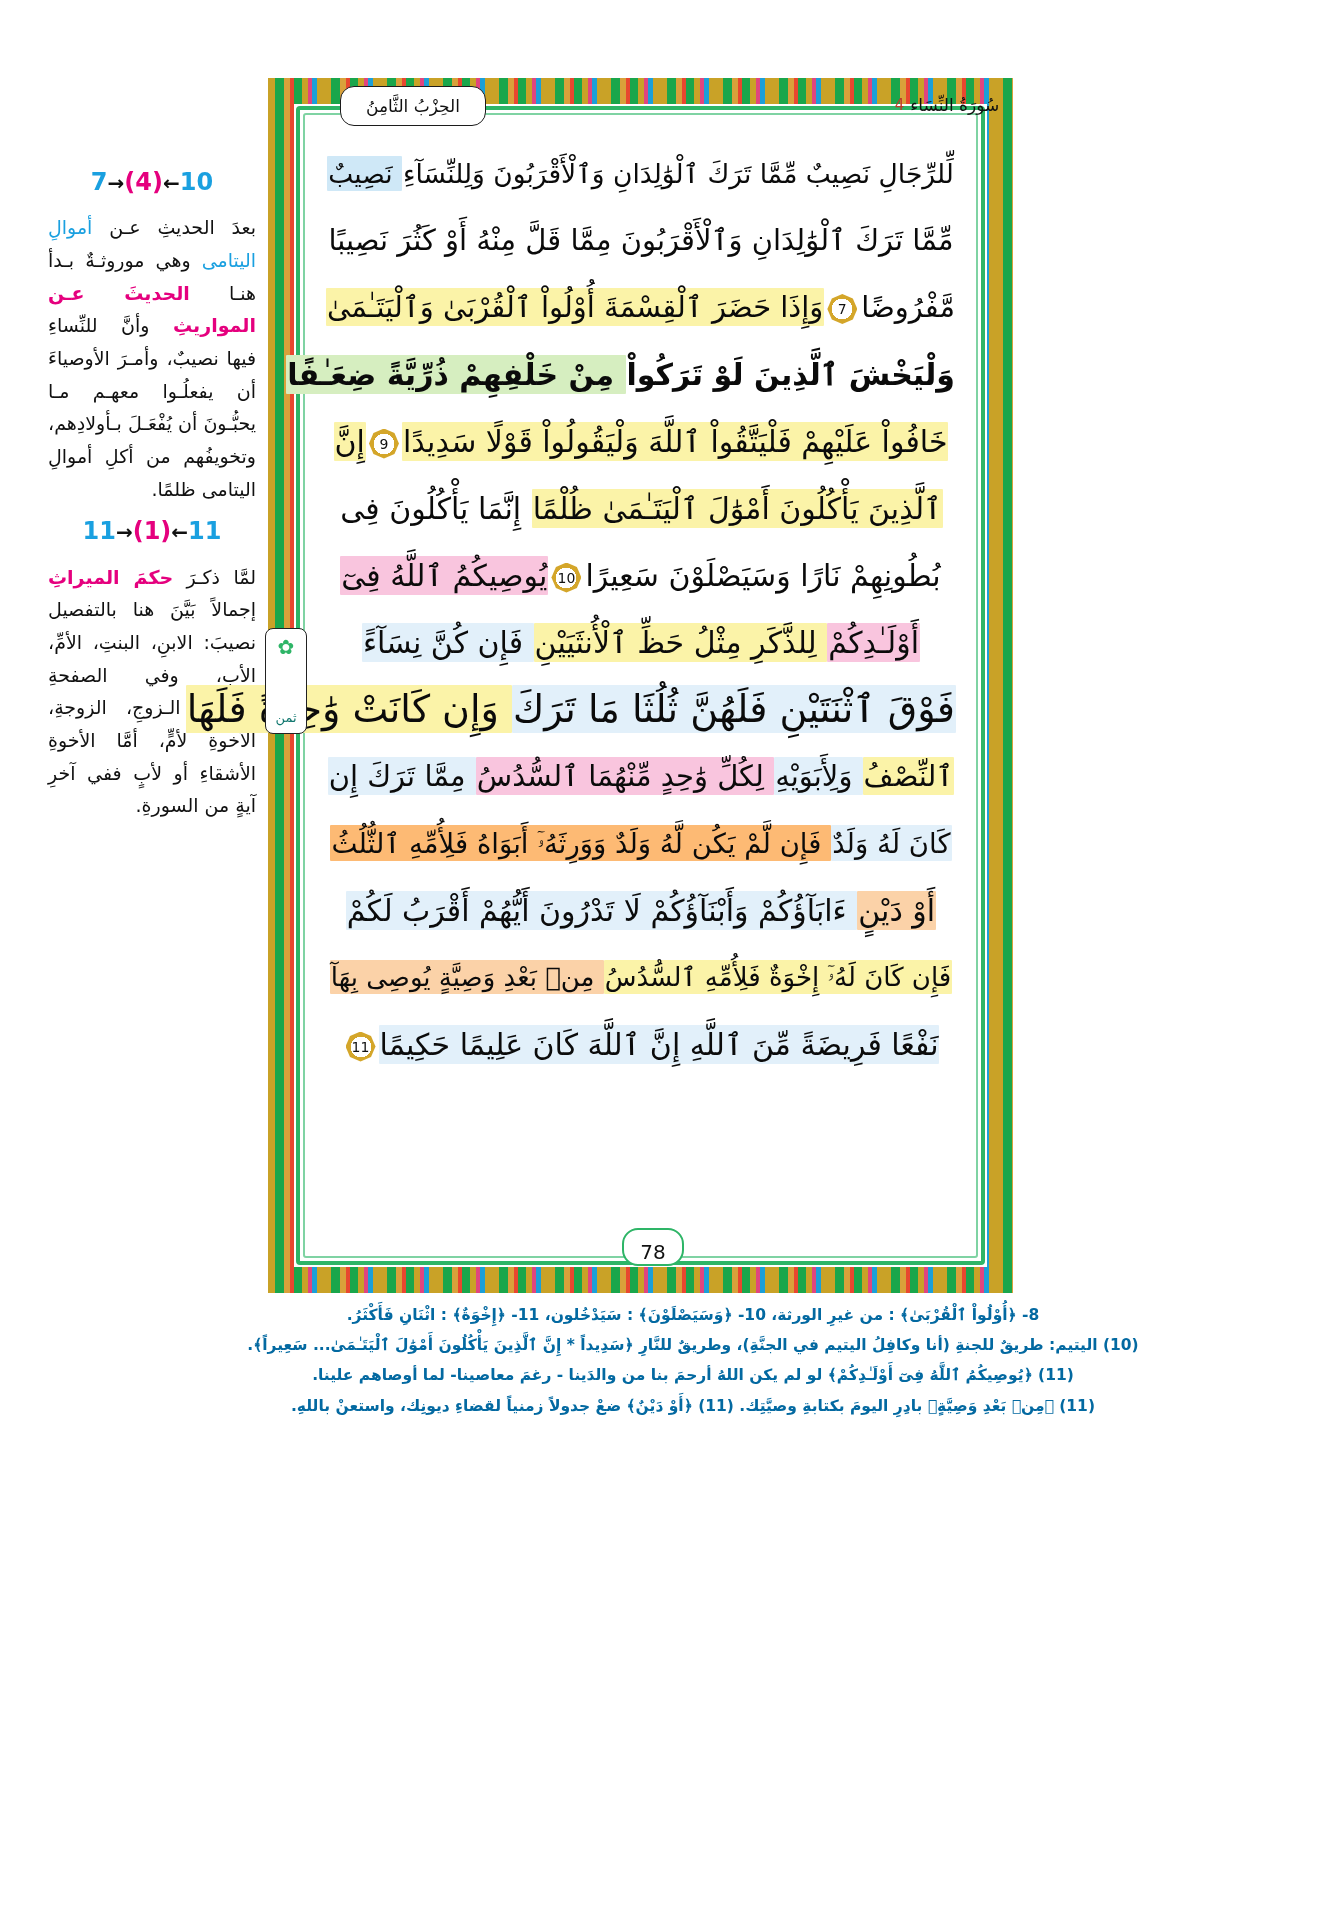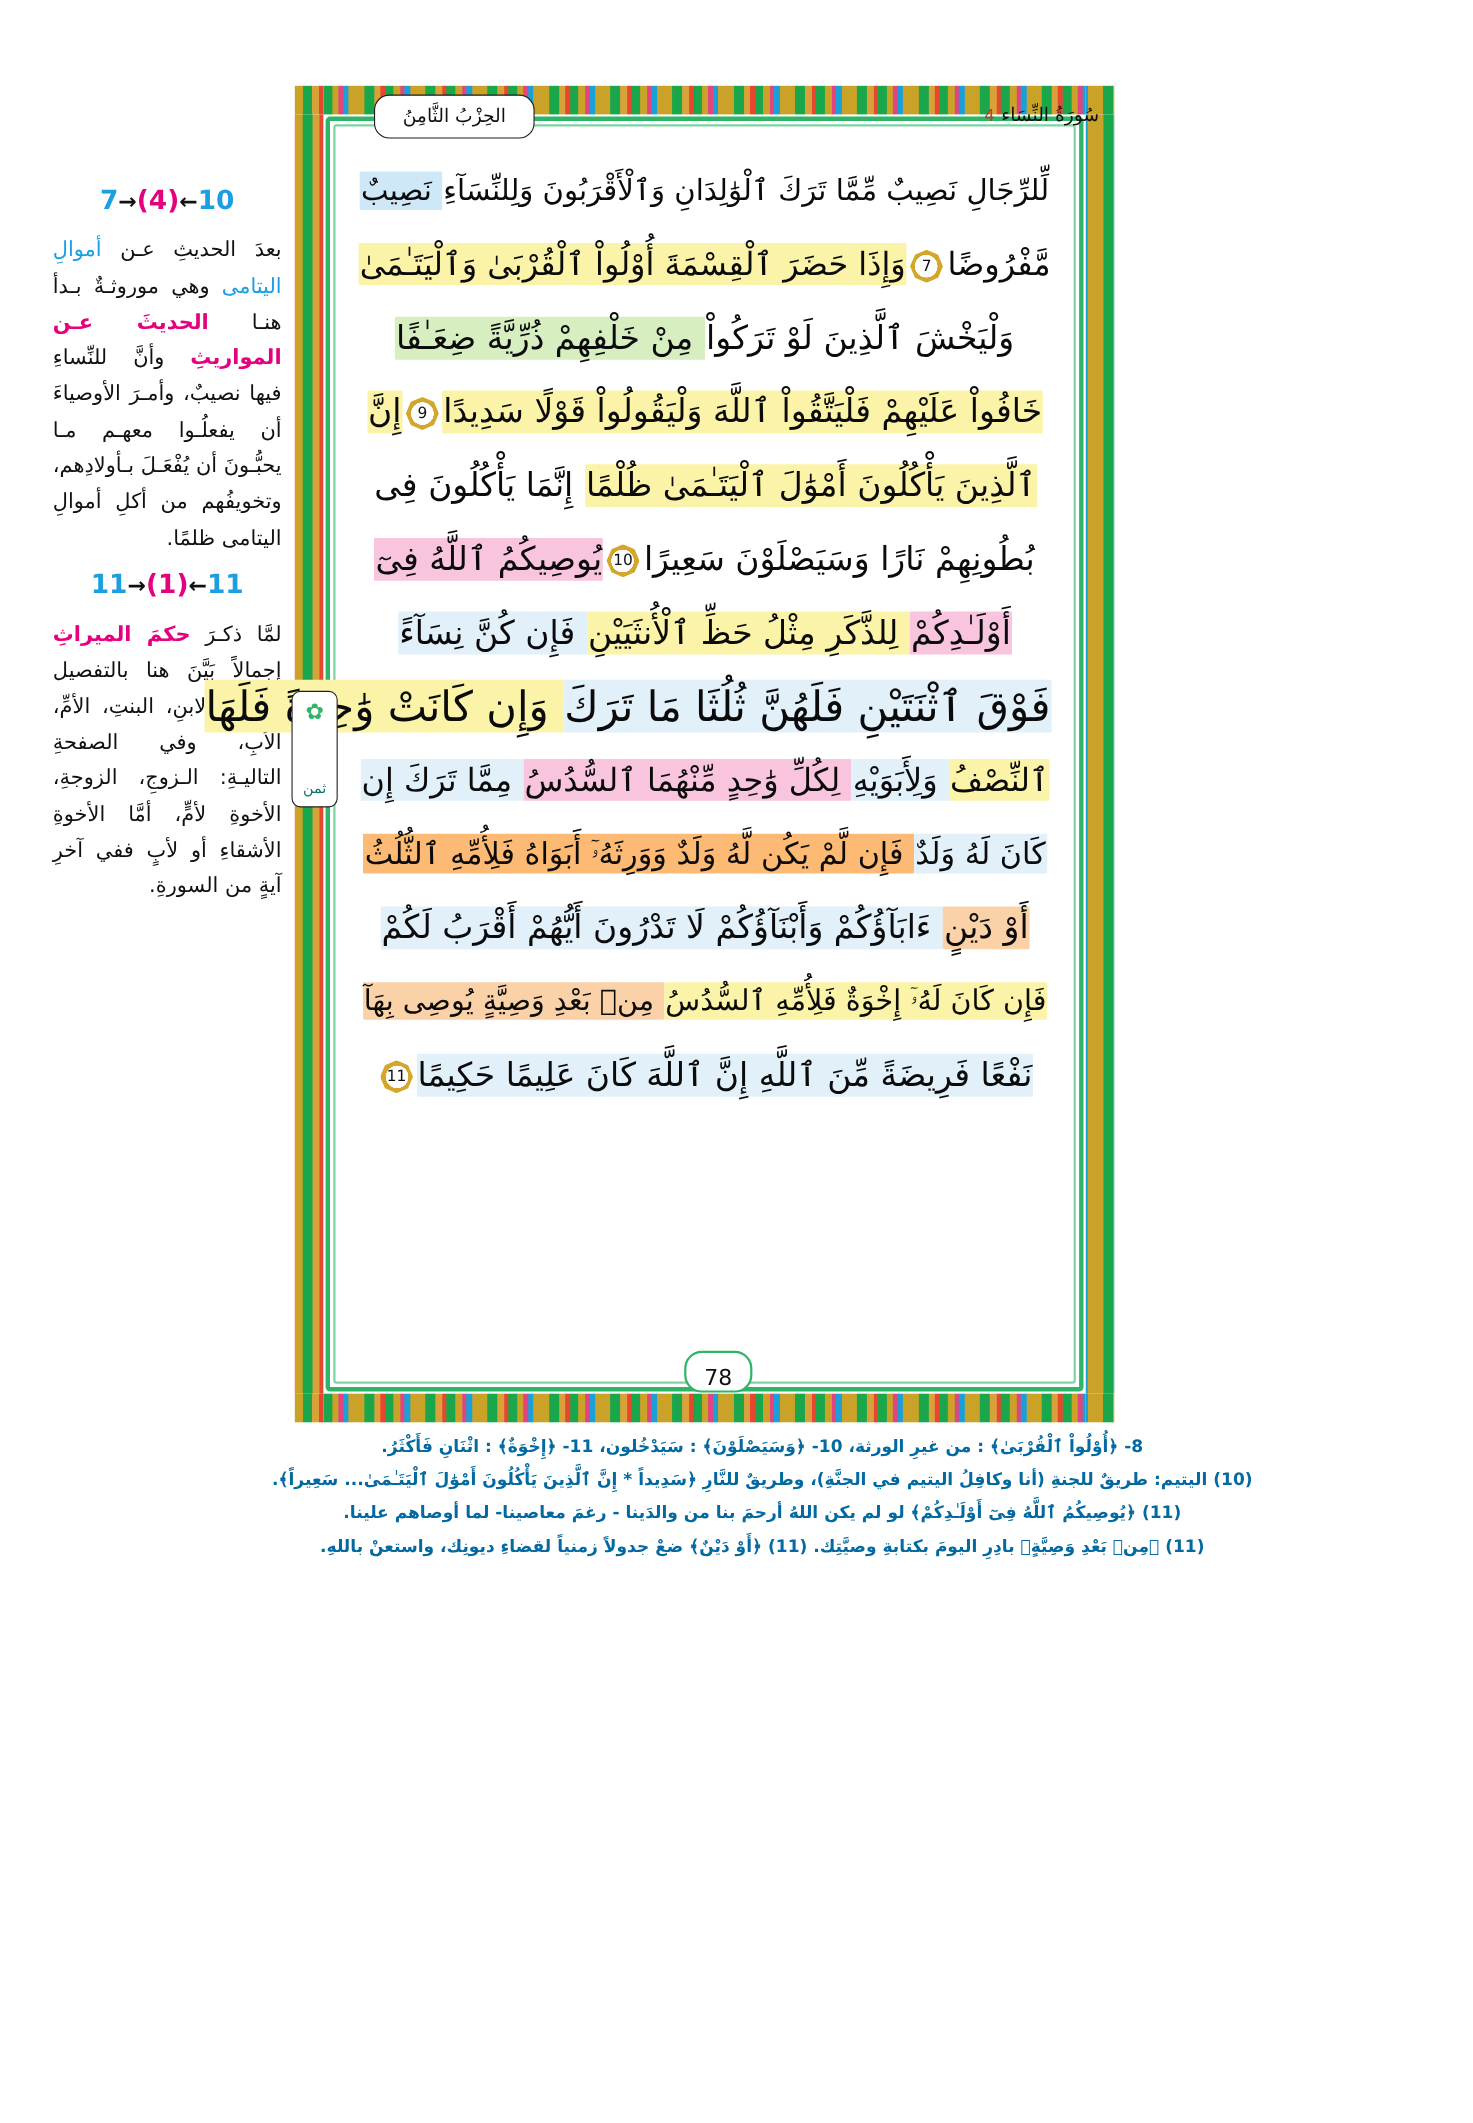--- a/index.html
+++ b/index.html
@@ -214,22 +214,23 @@
     <span class="surah-num">4</span>
   </div>
 
   <div id="thumn-marker">
     <span class="thumn-floral">✿</span>
     <span class="thumn-word">ثمن</span>
   </div>
 
   <div id="quran-body">
       <div class="ayah-line" style="font-size: 26.5px;"><span class="seg hl-none">لِّلرِّجَالِ نَصِيبٌ مِّمَّا تَرَكَ ٱلْوَٰلِدَانِ وَٱلْأَقْرَبُونَ وَلِلنِّسَآءِ</span><span class="seg hl-blue"> نَصِيبٌ</span></div>
+      <div class="ayah-line" style="font-size: 29px;"><span class="seg hl-none">مِّمَّا تَرَكَ ٱلْوَٰلِدَانِ وَٱلْأَقْرَبُونَ مِمَّا قَلَّ مِنْهُ أَوْ كَثُرَ نَصِيبًا</span></div>
       <div class="ayah-line" style="font-size: 29px;"><span class="seg hl-none">مَّفْرُوضًا</span><span class="vnum">7</span><span class="seg hl-yellow">وَإِذَا حَضَرَ ٱلْقِسْمَةَ أُوْلُواْ ٱلْقُرْبَىٰ وَٱلْيَتَـٰمَىٰ</span></div>
-      <div class="ayah-line" style="font-size: 30px;"><span class="seg hl-none">وَلْيَخْشَ ٱلَّذِينَ لَوْ تَرَكُواْ</span><span class="seg hl-green"> مِنْ خَلْفِهِمْ ذُرِّيَّةً ضِعَـٰفًا</span></div>
+      <div class="ayah-line" style="font-size: 30px; font-weight: bold;"><span class="seg hl-none">وَلْيَخْشَ ٱلَّذِينَ لَوْ تَرَكُواْ</span><span class="seg hl-green"> مِنْ خَلْفِهِمْ ذُرِّيَّةً ضِعَـٰفًا</span></div>
       <div class="ayah-line" style="font-size: 30px;"><span class="seg hl-yellow">خَافُواْ عَلَيْهِمْ فَلْيَتَّقُواْ ٱللَّهَ وَلْيَقُولُواْ قَوْلًا سَدِيدًا</span><span class="vnum">9</span><span class="seg hl-yellow">إِنَّ</span></div>
       <div class="ayah-line" style="font-size: 30px;"><span class="seg hl-yellow">ٱلَّذِينَ يَأْكُلُونَ أَمْوَٰلَ ٱلْيَتَـٰمَىٰ ظُلْمًا</span><span class="seg hl-none"> إِنَّمَا يَأْكُلُونَ فِى</span></div>
       <div class="ayah-line" style="font-size: 30px;"><span class="seg hl-none">بُطُونِهِمْ نَارًا وَسَيَصْلَوْنَ سَعِيرًا</span><span class="vnum">10</span><span class="seg hl-pink">يُوصِيكُمُ ٱللَّهُ فِىٓ</span></div>
       <div class="ayah-line" style="font-size: 30px;"><span class="seg hl-pink">أَوْلَـٰدِكُمْ</span><span class="seg hl-yellow"> لِلذَّكَرِ مِثْلُ حَظِّ ٱلْأُنثَيَيْنِ</span><span class="seg hl-paleblue"> فَإِن كُنَّ نِسَآءً</span></div>
       <div class="ayah-line" style="font-size: 38px;"><span class="seg hl-paleblue">فَوْقَ ٱثْنَتَيْنِ فَلَهُنَّ ثُلُثَا مَا تَرَكَ</span><span class="seg hl-yellow"> وَإِن كَانَتْ وَٰحِدَةً فَلَهَا</span></div>
       <div class="ayah-line" style="font-size: 29px;"><span class="seg hl-yellow">ٱلنِّصْفُ</span><span class="seg hl-paleblue"> وَلِأَبَوَيْهِ</span><span class="seg hl-pink"> لِكُلِّ وَٰحِدٍ مِّنْهُمَا ٱلسُّدُسُ</span><span class="seg hl-paleblue"> مِمَّا تَرَكَ إِن</span></div>
       <div class="ayah-line" style="font-size: 27.5px;"><span class="seg hl-paleblue">كَانَ لَهُ وَلَدٌ</span><span class="seg hl-gray"> فَإِن لَّمْ يَكُن لَّهُ وَلَدٌ وَوَرِثَهُۥٓ أَبَوَاهُ فَلِأُمِّهِ ٱلثُّلُثُ</span></div>
       <div class="ayah-line" style="font-size: 30px;"><span class="seg hl-orange">أَوْ دَيْنٍ</span><span class="seg hl-paleblue"> ءَابَآؤُكُمْ وَأَبْنَآؤُكُمْ لَا تَدْرُونَ أَيُّهُمْ أَقْرَبُ لَكُمْ</span></div>
       <div class="ayah-line" style="font-size: 26px;"><span class="seg hl-yellow">فَإِن كَانَ لَهُۥٓ إِخْوَةٌ فَلِأُمِّهِ ٱلسُّدُسُ</span><span class="seg hl-orange"> مِنۢ بَعْدِ وَصِيَّةٍ يُوصِى بِهَآ</span></div>
       <div class="ayah-line" style="font-size: 30px;"><span class="seg hl-paleblue">نَفْعًا فَرِيضَةً مِّنَ ٱللَّهِ إِنَّ ٱللَّهَ كَانَ عَلِيمًا حَكِيمًا</span><span class="vnum">11</span></div>

